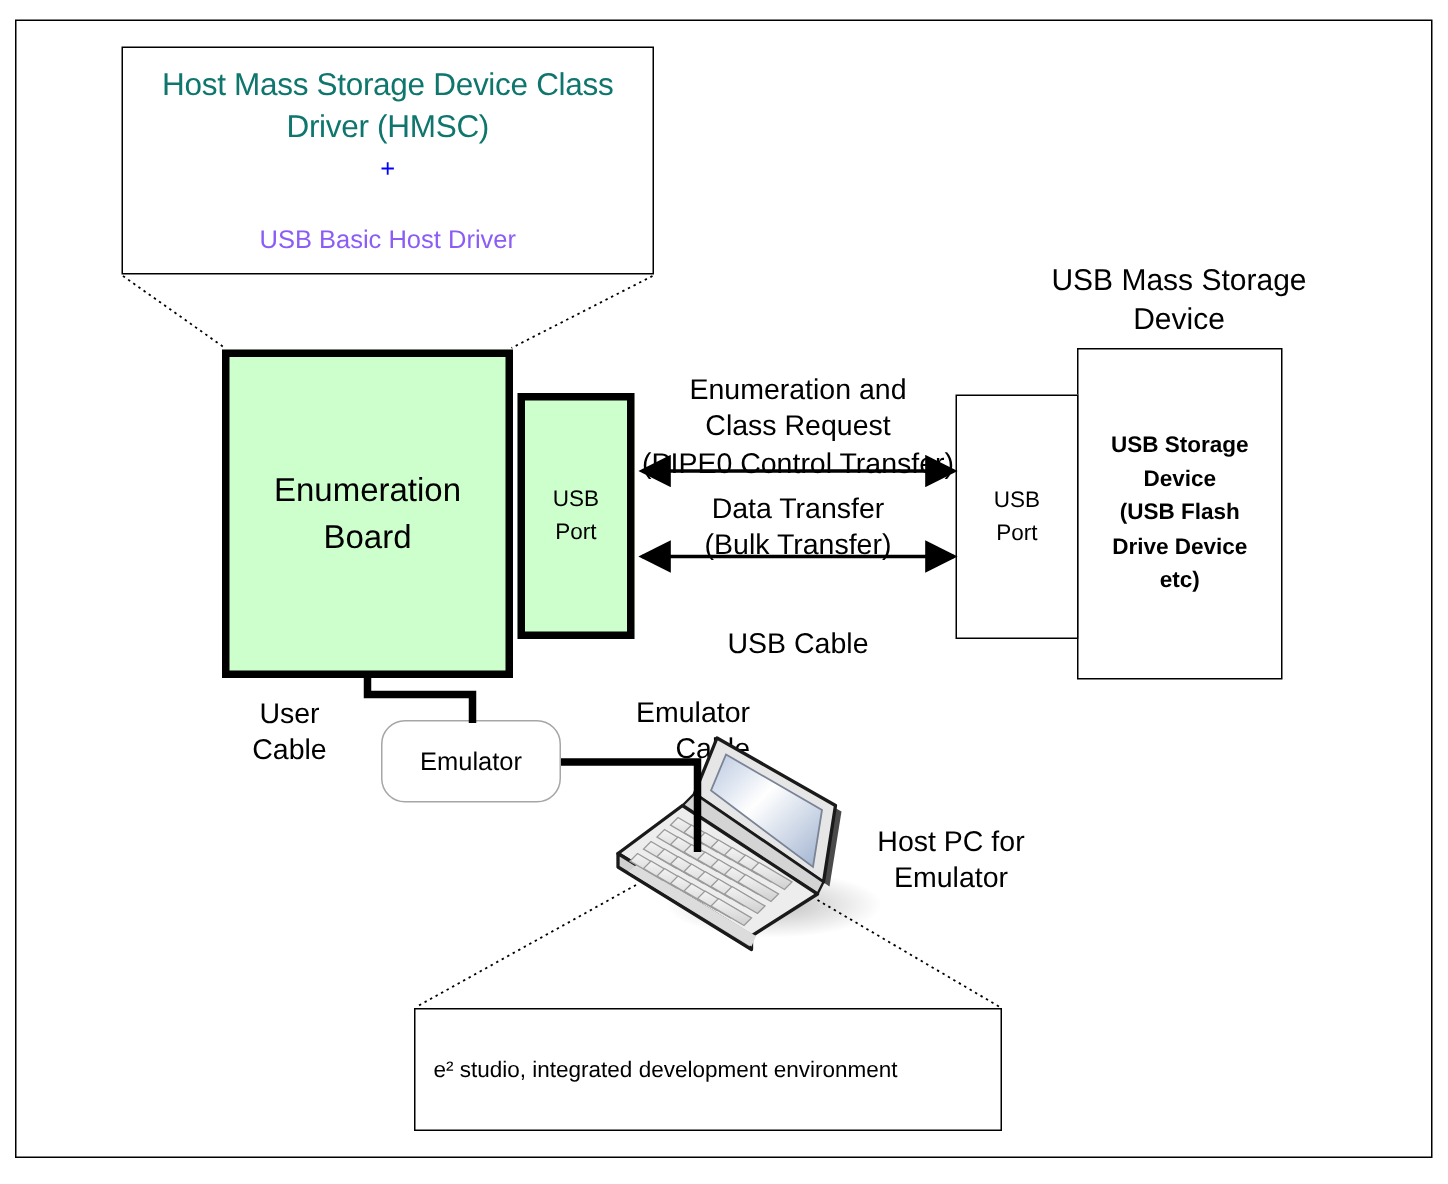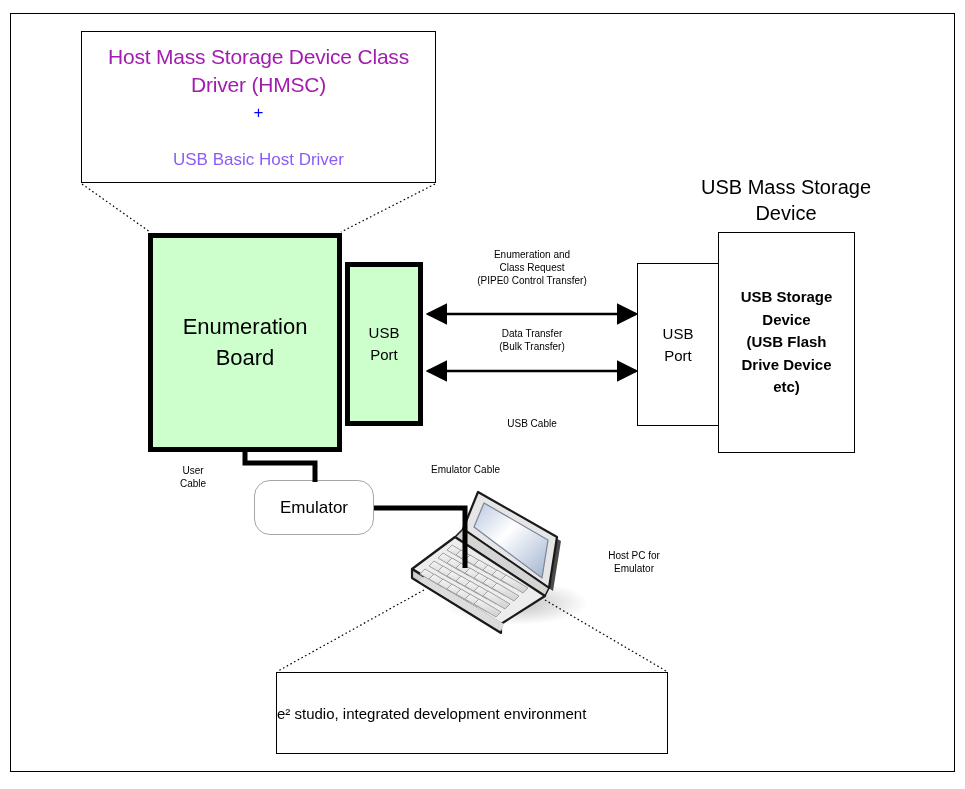--- a/index.html
+++ b/index.html
@@ -49,21 +49,21 @@
   
   #driver-box {
     left: 81px;
     top: 31px;
     width: 355px;
     height: 152px;
     flex-direction: column;
     line-height: 1.32;
   }
   .driver-title {
-    color: #a21caf;
+    color: #0f766e;
     font-size: 21px;
     letter-spacing: -0.2px;
   }
   .driver-plus {
     color: #0000ff;
     font-size: 17px;
     margin-top: 4px;
   }
   .driver-sub {
     color: #8b5cf6;
@@ -113,41 +113,42 @@
   }
   
   #ide-box {
     left: 276px;
     top: 672px;
     width: 392px;
     height: 82px;
     justify-content: flex-start;
     align-items: center;
     text-align: left;
+    padding-left: 12px;
     font-size: 15px;
   }
   
   #emulator-box {
     left: 254px;
     top: 480px;
     width: 120px;
     height: 55px;
     border: 1.5px solid #a6a6a6;
     border-radius: 16px;
     background: #ffffff;
     font-size: 17px;
     z-index: 4;
   }
   
   .label {
     position: absolute;
     color: #000000;
     text-align: center;
     line-height: 1.28;
-    font-size: 10px;
+    font-size: 19px;
     white-space: pre-line;
   }
   #label-storage-title {
     left: 655px;
     top: 175px;
     width: 262px;
     font-size: 20px;
   }
   #label-enum {
     left: 423px;

